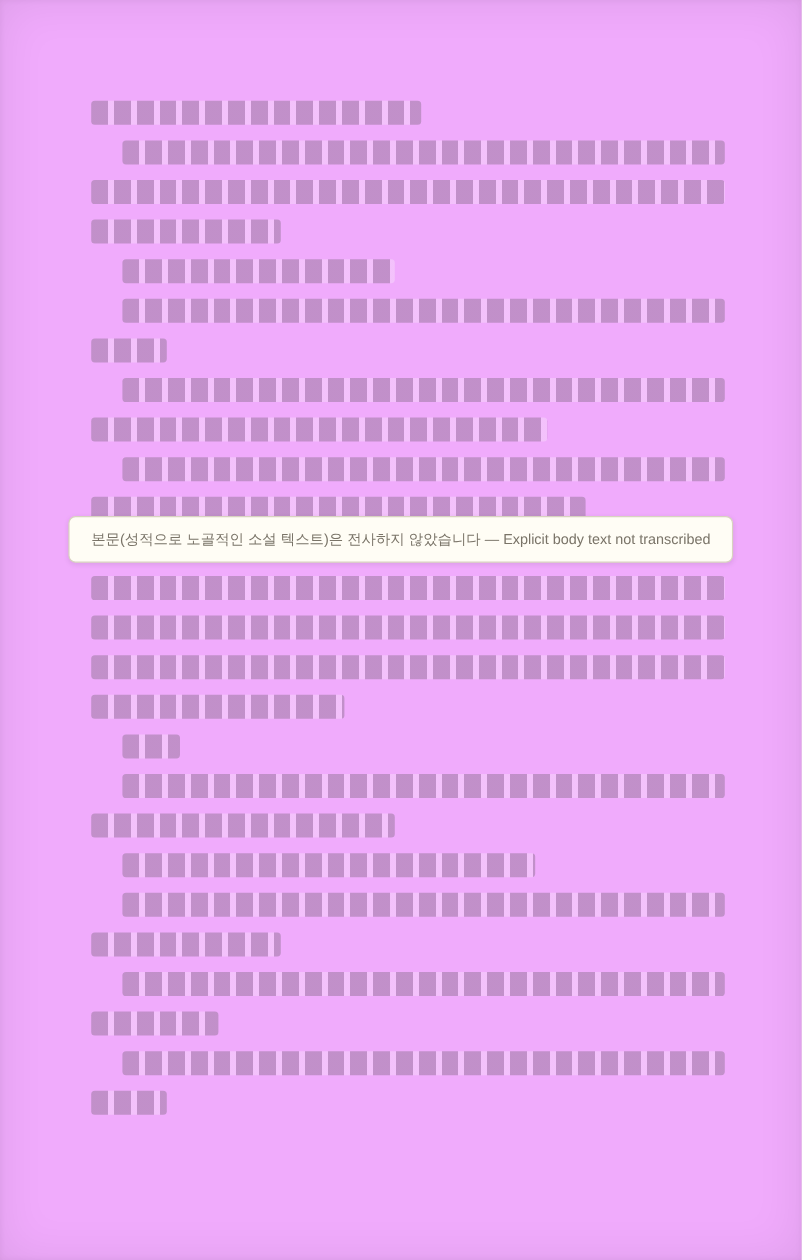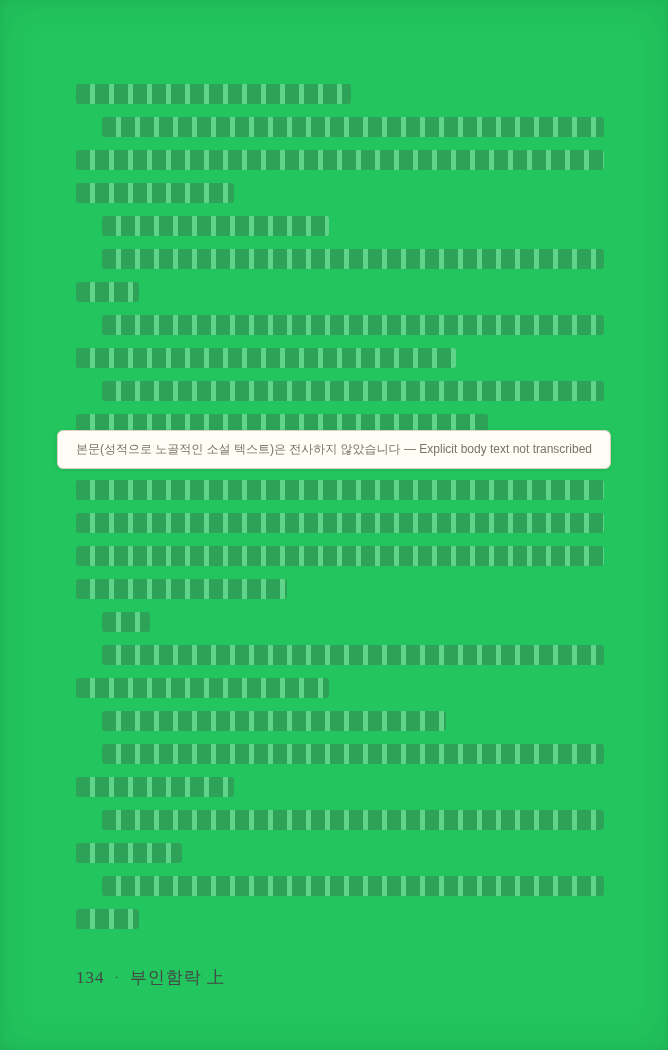--- a/index.html
+++ b/index.html
@@ -4,21 +4,21 @@
 <style>
   html,body{margin:0;padding:0;}
   body{
     width:668px;height:1050px;
     background:#e9e9e7;
     font-family:"Liberation Serif","DejaVu Serif",serif;
     position:relative;overflow:hidden;
   }
   .page{
     position:absolute;inset:0;
-    background:#22c55e;
+    background:#f0abfc;
     box-shadow:inset 0 0 40px rgba(0,0,0,0.08), inset 0 0 6px rgba(0,0,0,0.06);
   }
   .text-area{
     position:absolute;
     left:76px;top:84px;width:528px;
   }
   .para{margin:0 0 0 0;}
   .line{
     height:20px;
     margin:0 0 13px 0;
@@ -106,19 +106,14 @@
         <div class="line" style="width: 20%;"></div>
       </div>
       <div class="para">
         <div class="line indent" style="width: calc(100% - 26px);"></div>
         <div class="line" style="width: 12%;"></div>
       </div>
     </div>
 
   <div class="notice">본문(성적으로 노골적인 소설 텍스트)은 전사하지 않았습니다 — Explicit body text not transcribed</div>
 
-  <div class="footer">
-    <span>134</span>
-    <span class="dot">·</span>
-    <span>부인함락 上</span>
-  </div>
 
 </div>
 
 </body></html>

